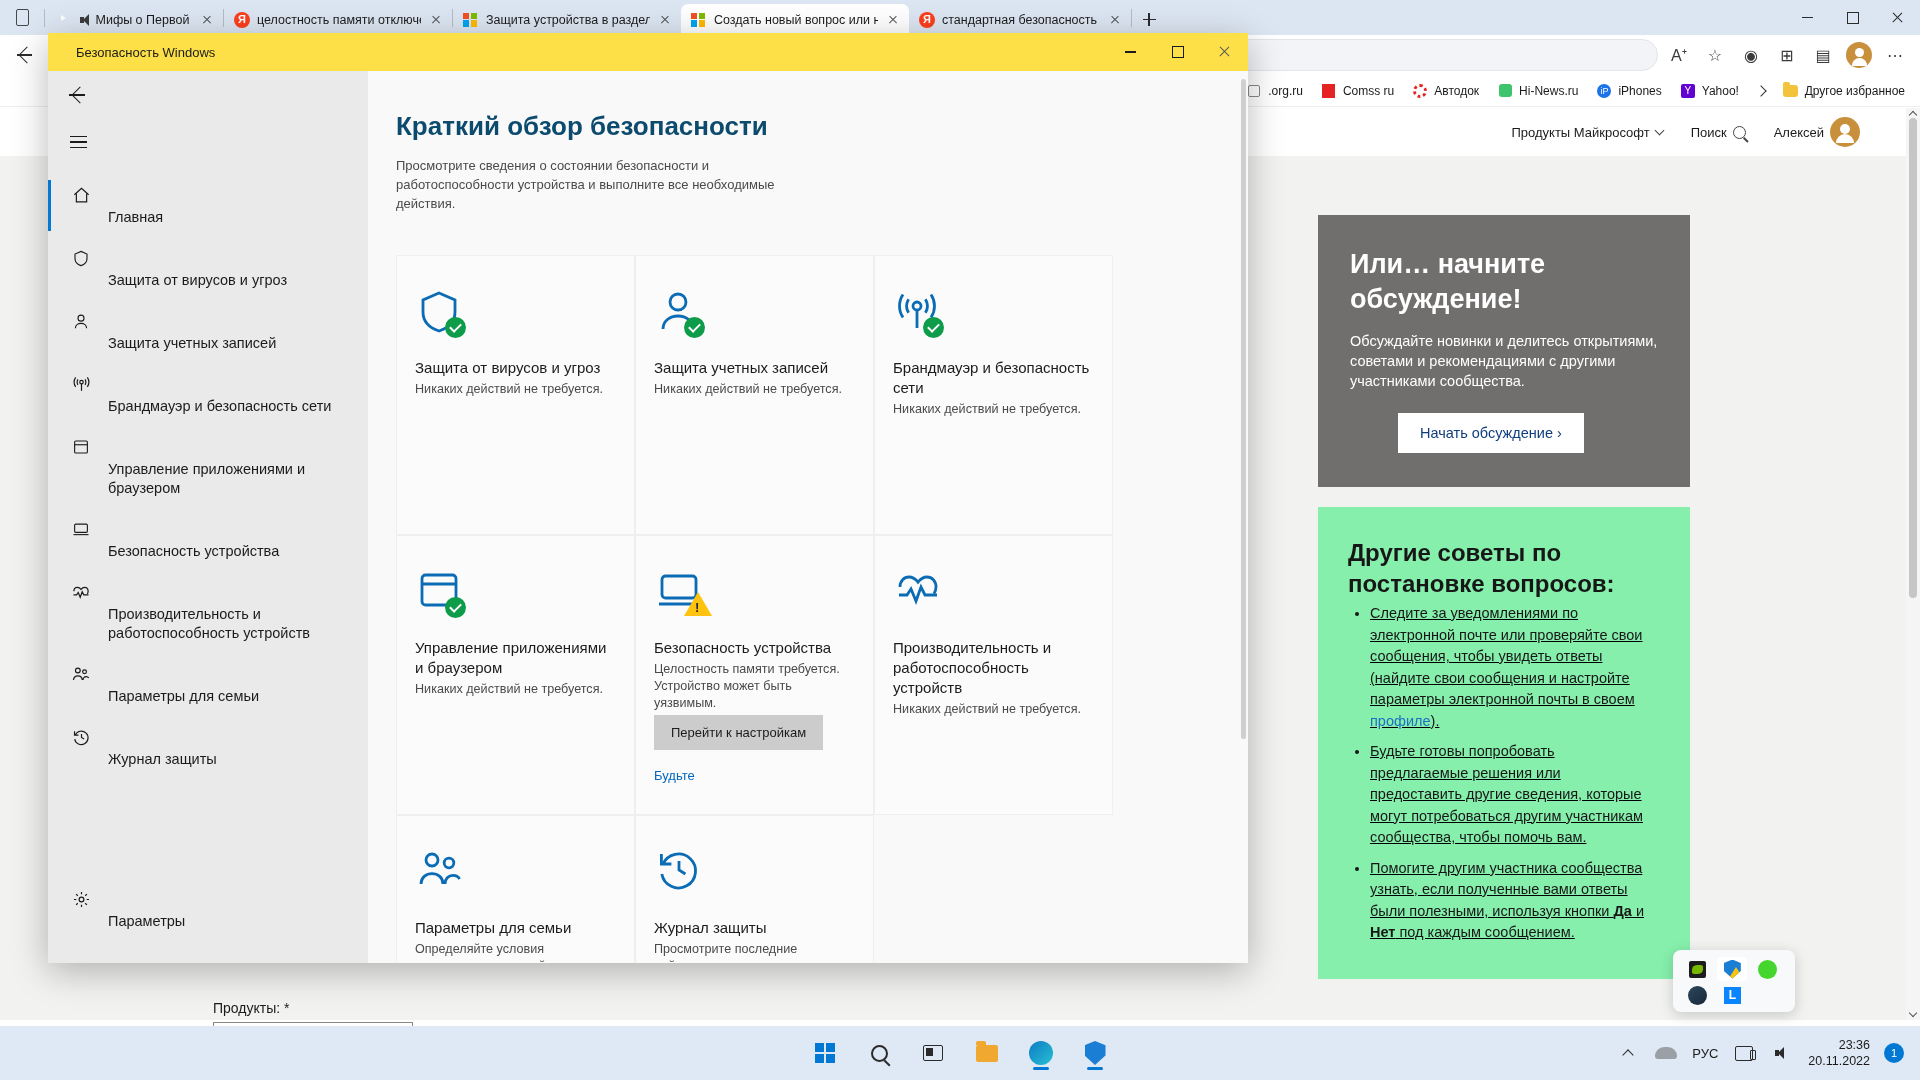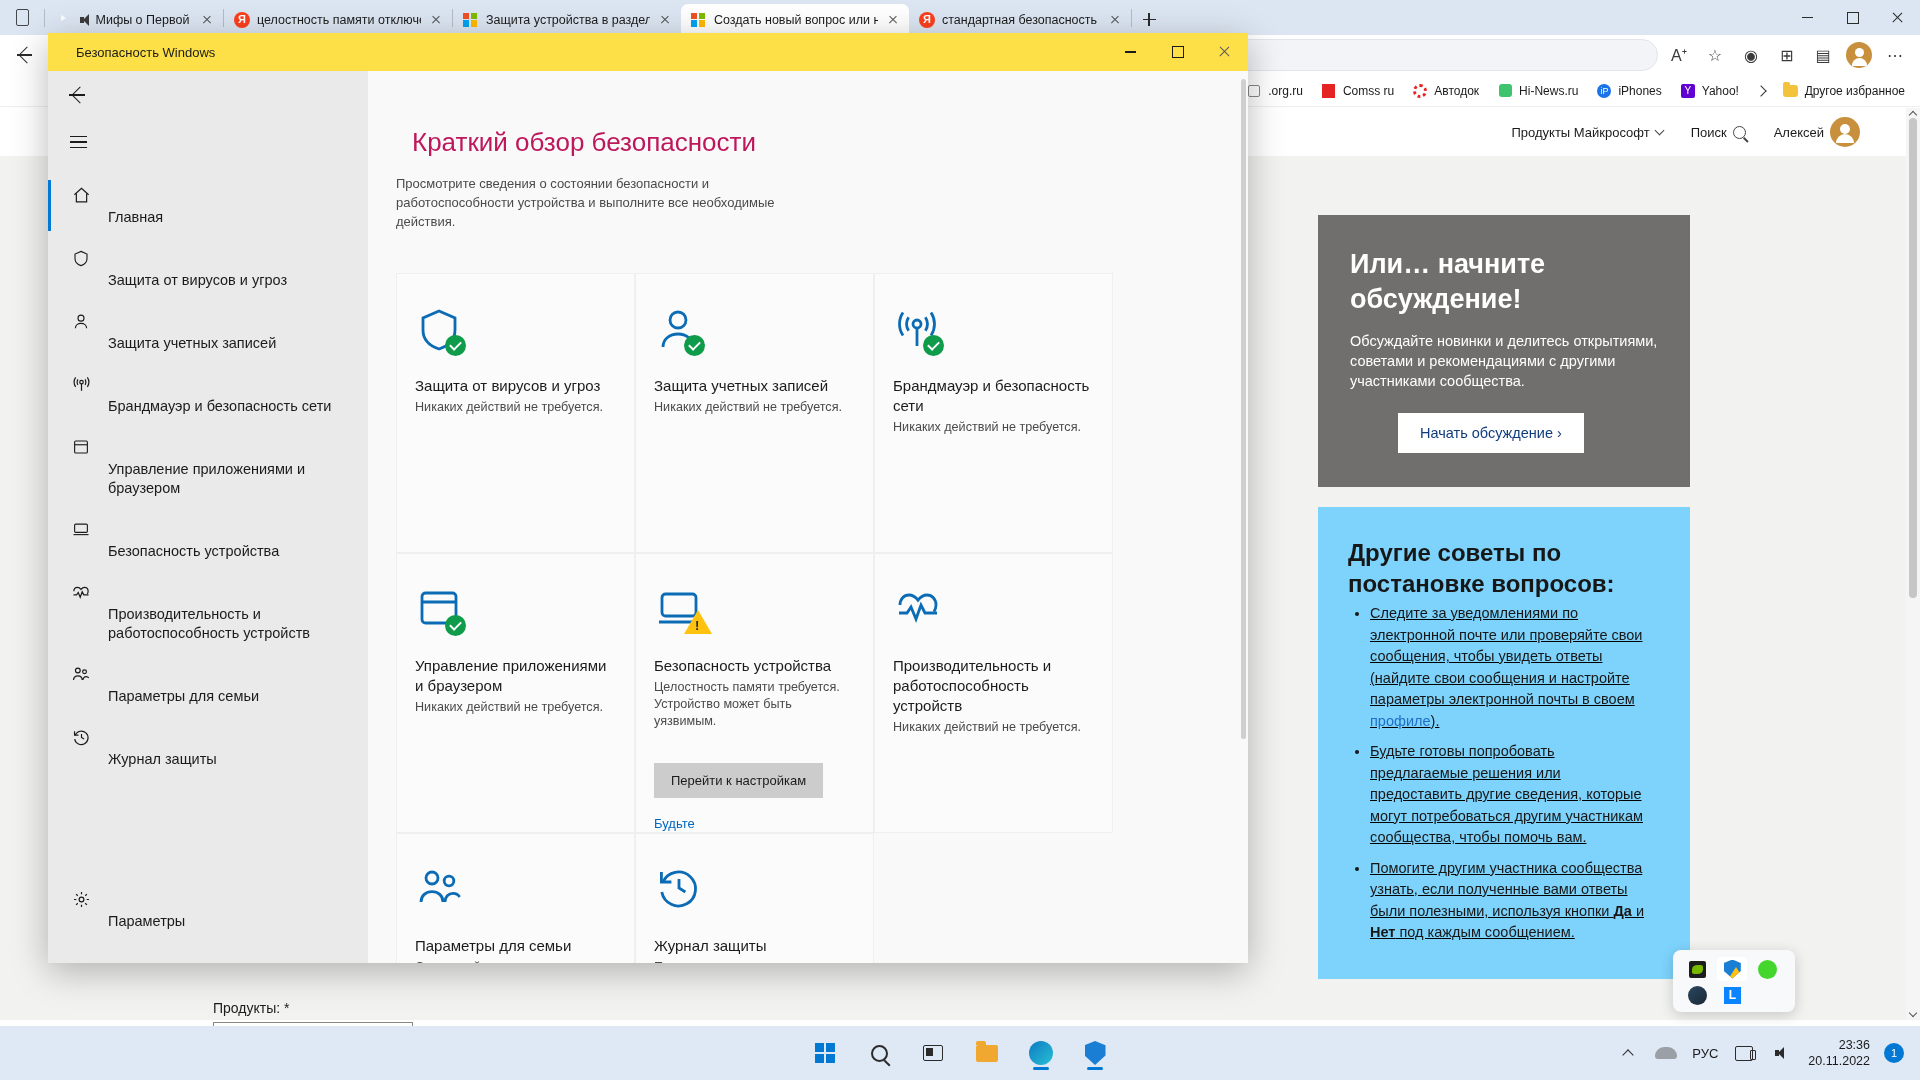--- a/index.html
+++ b/index.html
@@ -113,21 +113,21 @@
   .avatar-sm{width:30px;height:30px;border-radius:50%;background:#c8903d;display:flex;align-items:center;justify-content:center;}
   .avatar-sm .head{width:10px;height:10px;border-radius:50%;background:#fff;position:relative;top:-3px;}
   .avatar-sm .body{position:absolute;width:18px;height:9px;border-radius:9px 9px 0 0;background:#fff;margin-top:13px;}
 
   
   .rightcol{position:absolute;left:1318px;top:215px;width:372px;}
   .promo{background:#706f6d;padding:32px 32px 34px;}
   .promo h2{margin:0;color:#fff;font-size:27px;line-height:35px;font-weight:bold;}
   .promo p{margin:14px 0 0;color:#fff;font-size:14.5px;line-height:20px;}
   .promo .btn{margin-top:22px;display:inline-flex;align-items:center;gap:8px;background:#fff;color:#0f3d7c;font-size:14.5px;padding:12px 22px;margin-left:48px;}
-  .tips{background:#7dd3fc;padding:30px 34px 26px 30px;margin-top:20px;}
+  .tips{background:#86efac;padding:30px 34px 26px 30px;margin-top:20px;}
   .tips h2{margin:0;font-size:24px;line-height:31px;color:#171717;font-weight:bold;}
   .tips ul{margin:4px 0 0;padding-left:22px;text-decoration:underline;}
   .tips li{font-size:14.5px;line-height:21.5px;color:#171717;margin-bottom:9px;}
   .tips a{color:#1f6fc4;text-decoration:none;}
 
   .prodlabel{position:absolute;left:213px;top:1000px;font-size:14px;color:#1b1b1b;}
   .prodinput{position:absolute;left:213px;top:1022px;width:200px;height:27px;border:1px solid #8a8886;background:#fff;}
 
   
   .pagescroll{position:absolute;right:0;top:108px;bottom:60px;width:14px;background:#f5f5f5;}
@@ -162,29 +162,29 @@
 
   .navlist{margin-top:12px;}
   .navitem{display:flex;align-items:flex-start;gap:16px;padding:10px 16px 10px 22px;position:relative;min-height:40px;}
   .navitem.sel::before{content:"";position:absolute;left:0;top:6px;bottom:6px;width:3px;background:#0078d4;}
   .navitem .ni{width:22px;flex:0 0 22px;height:22px;display:flex;align-items:center;justify-content:center;color:#1b1b1b;}
   .navitem .nl{font-size:14.5px;line-height:19px;color:#1b1b1b;margin-top:24px;}
   .navsettings{position:absolute;left:0;bottom:22px;width:100%;}
 
   .seccontent{flex:1 1 auto;background:#f9f9f9;position:relative;overflow:hidden;}
   .sc-inner{padding:40px 0 0 28px;}
-  .sc-h1{font-size:26px;color:#be185d;font-weight:normal;margin:16px;}
+  .sc-h1{font-size:26px;color:#0c4a6e;font-weight:bold;margin:0;}
   .sc-sub{margin:14px 0 0;font-size:13px;line-height:19px;color:#4a4a4a;max-width:390px;}
 
   .cardgrid{margin-top:42px;display:grid;grid-template-columns:repeat(3,239px);grid-auto-rows:280px;}
   .card{background:#fbfbfb;border:1px solid #efefef;padding:30px 22px 0 18px;position:relative;}
   .card .cico{height:54px;position:relative;margin-bottom:18px;}
   .card h3{margin:0;font-size:15px;line-height:20px;color:#1b1b1b;font-weight:normal;}
   .card p{margin:3px 0 0;font-size:12.6px;line-height:17px;color:#4a4a4a;}
-  .card .cbtn{margin-top:33px;display:inline-block;background:#cccccc;color:#1b1b1b;font-size:13px;padding:9px 16px;border:1px solid #cccccc;}
+  .card .cbtn{margin-top:3px;display:inline-block;background:#cccccc;color:#1b1b1b;font-size:13px;padding:9px 16px;border:1px solid #cccccc;}
   .card .clink{display:block;margin-top:18px;font-size:13px;color:#0067c0;text-decoration:none;}
 
   
   .badge{position:absolute;width:21px;height:21px;border-radius:50%;background:#0e9b4a;left:30px;top:31px;display:flex;align-items:center;justify-content:center;}
   .badge::before{content:"";width:9px;height:5px;border-left:2px solid #fff;border-bottom:2px solid #fff;transform:rotate(-45deg);margin-top:-2px;}
   .warn{position:absolute;left:30px;top:26px;width:0;height:0;border-left:14px solid transparent;border-right:14px solid transparent;border-bottom:24px solid #ffc20e;}
   .warn::after{content:"!";position:absolute;left:-3px;top:8px;font-size:13px;font-weight:bold;color:#2b2b2b;}
 
   .secscroll{position:absolute;right:2px;top:8px;width:5px;height:660px;background:#cfcfcf;border-radius:3px;}
 

